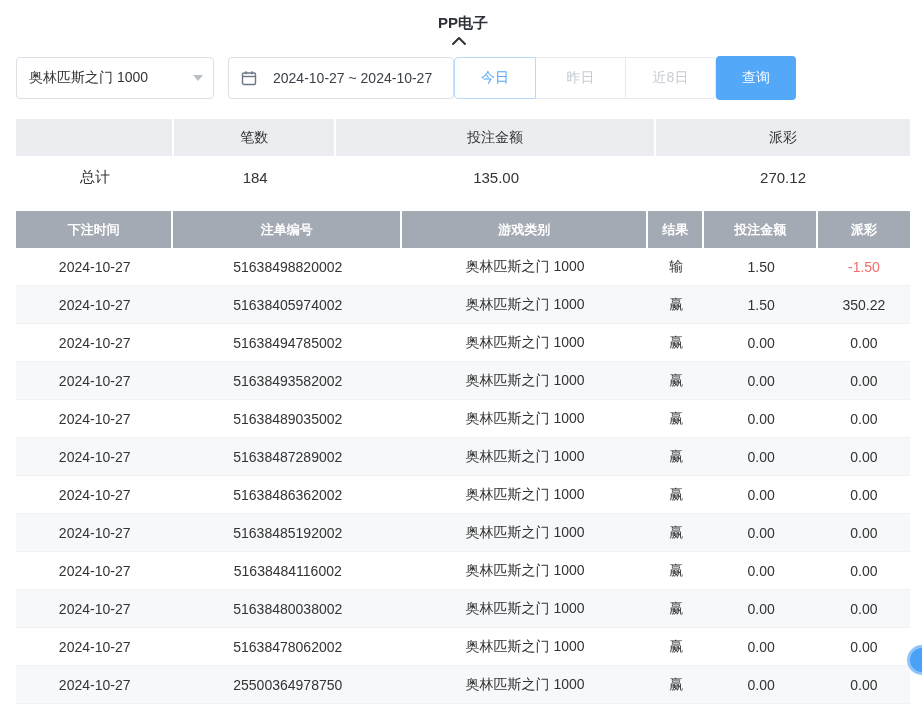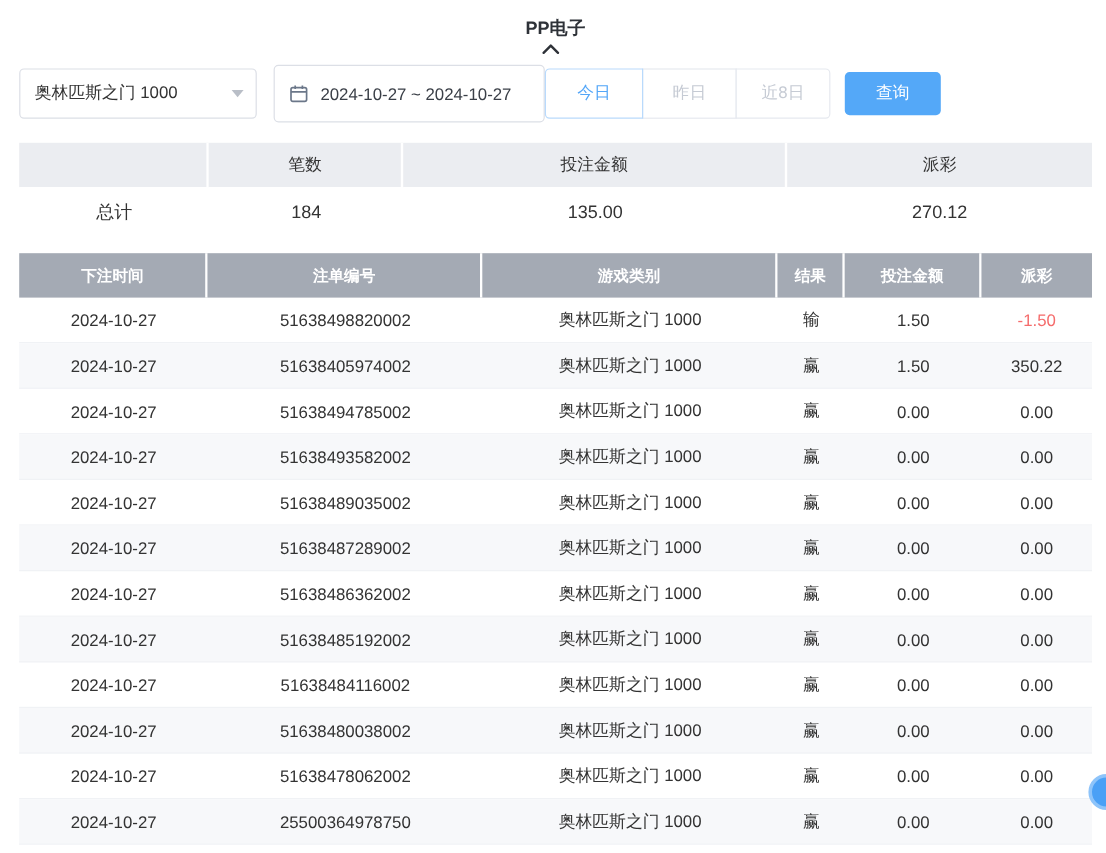--- a/index.html
+++ b/index.html
@@ -14,35 +14,35 @@
 
   
   .filters { display: flex; align-items: center; margin-top: 19px; height: 42px; }
   .select-box {
     width: 198px; height: 42px; border: 1px solid #dcdfe6; border-radius: 4px;
     display: flex; align-items: center; justify-content: space-between;
     padding: 0 10px 0 12px; font-size: 14px; color: #333; cursor: pointer; background: #fff;
   }
   .caret-down { width: 0; height: 0; border-left: 5px solid transparent; border-right: 5px solid transparent; border-top: 6px solid #b9bec7; }
   .date-box {
-    height: 48px; border: 1px solid #dcdfe6; border-radius: 4px; background: #fff;
-    display: flex; align-items: center; gap: 10px; padding: 0 12px; margin-left: 14px;
+    height: 42px; border: 1px solid #dcdfe6; border-radius: 4px; background: #fff;
+    display: flex; align-items: center; gap: 16px; padding: 0 12px; margin-left: 14px;
     font-size: 14px; color: #3a3f47; cursor: pointer; width: 226px;
   }
   .quick-group { display: flex; margin-left: 0; }
   .quick-btn {
-    height: 42px; width: 79px; background: #fff; border: 1px solid #e6e9ef;
+    height: 42px; width: 91px; background: #fff; border: 1px solid #e6e9ef;
     font-size: 14px; color: #c6cbd4; cursor: pointer; margin-left: -1px;
     font-family: inherit;
   }
   .quick-btn:first-child { margin-left: 0; border-radius: 4px 0 0 4px; }
   .quick-btn:last-child { border-radius: 0 4px 4px 0; }
   .quick-btn.active { color: #53a6f8; border-color: #b9dafc; position: relative; z-index: 2; width: 82px; }
   .search-btn {
-    height: 36px; width: 80px; margin-left: 12px; background: #54a8f8; color: #fff;
+    height: 44px; width: 80px; background: #54a8f8; color: #fff;
     border: none; border-radius: 4px; font-size: 14px; cursor: pointer; font-family: inherit;
   }
 
   
   .summary { margin-top: 20px; }
   .sum-row { display: flex; }
   .sum-cell { display: flex; align-items: center; justify-content: center; font-size: 14px; }
   .sum-head .sum-cell { background: #ebedf1; height: 37px; border-right: 2px solid #fff; color: #333; }
   .sum-head .sum-cell:last-child { border-right: none; }
   .sum-body .sum-cell { background: #fff; height: 43px; font-size: 15px; }

